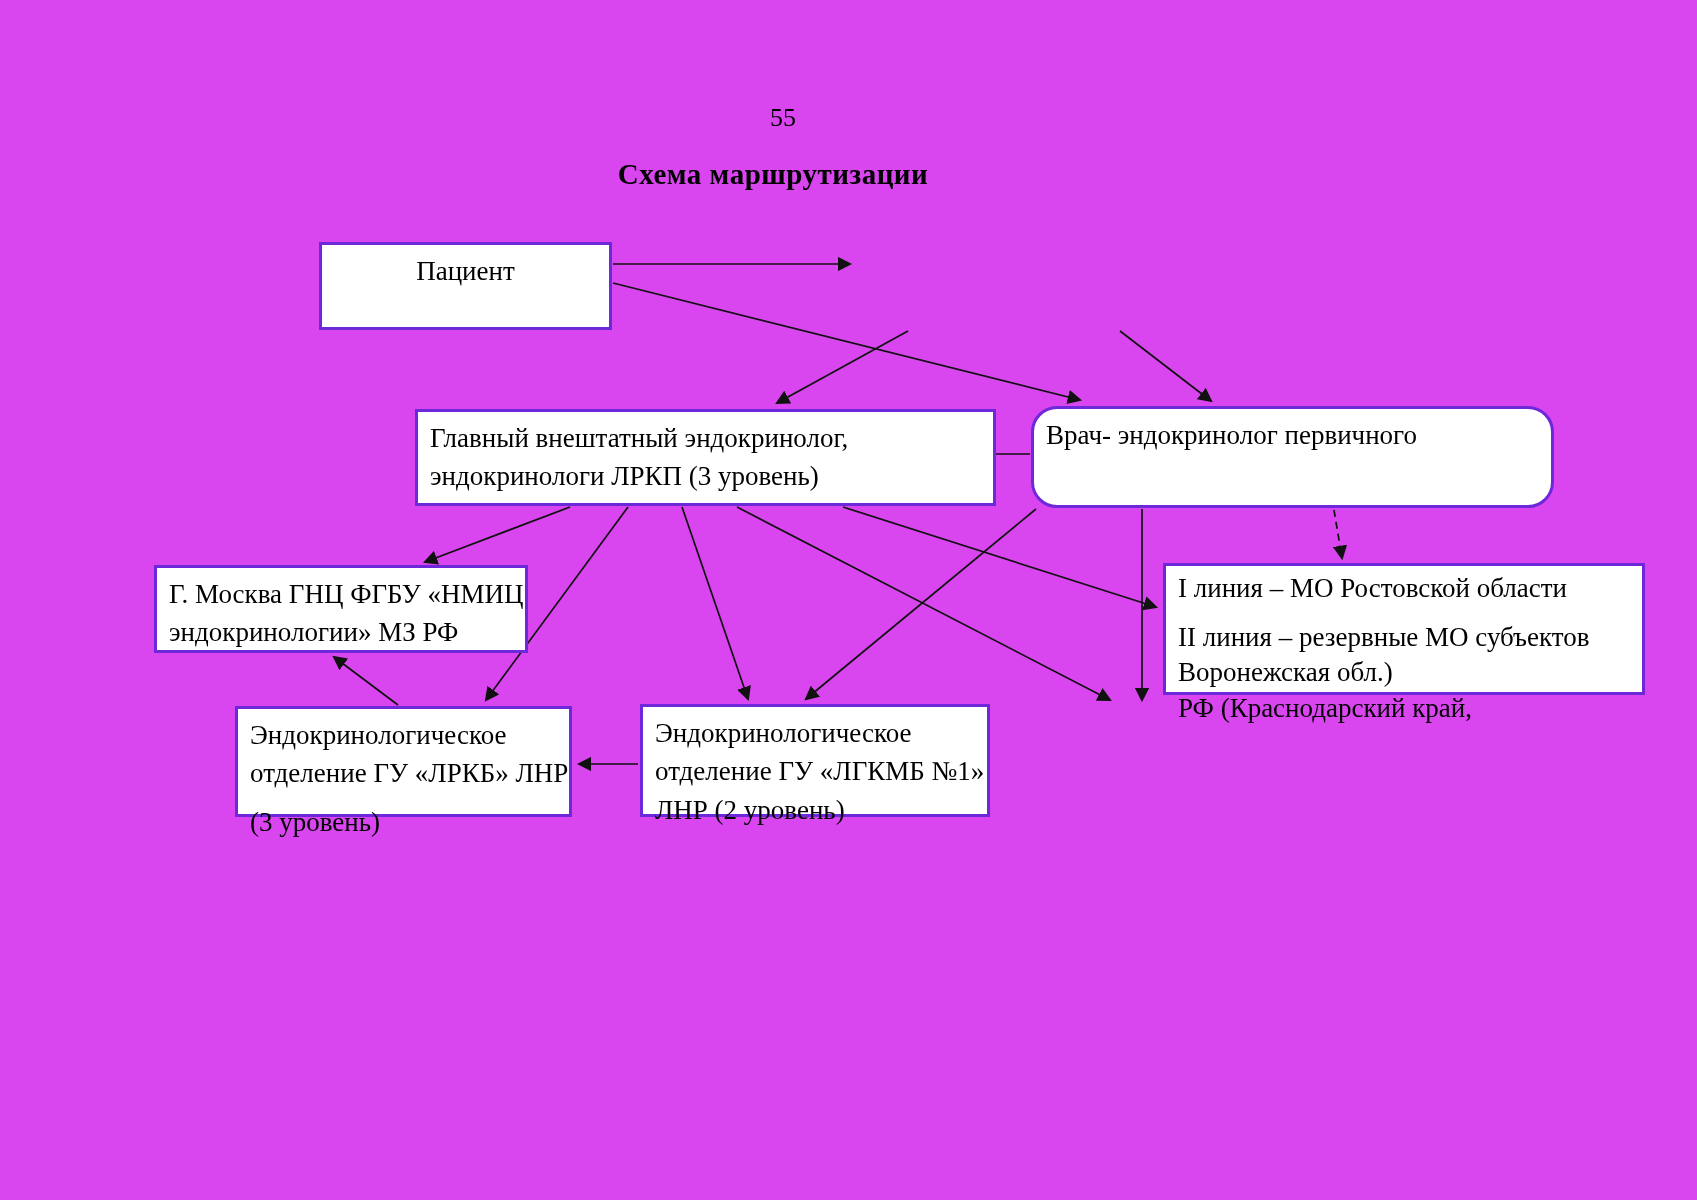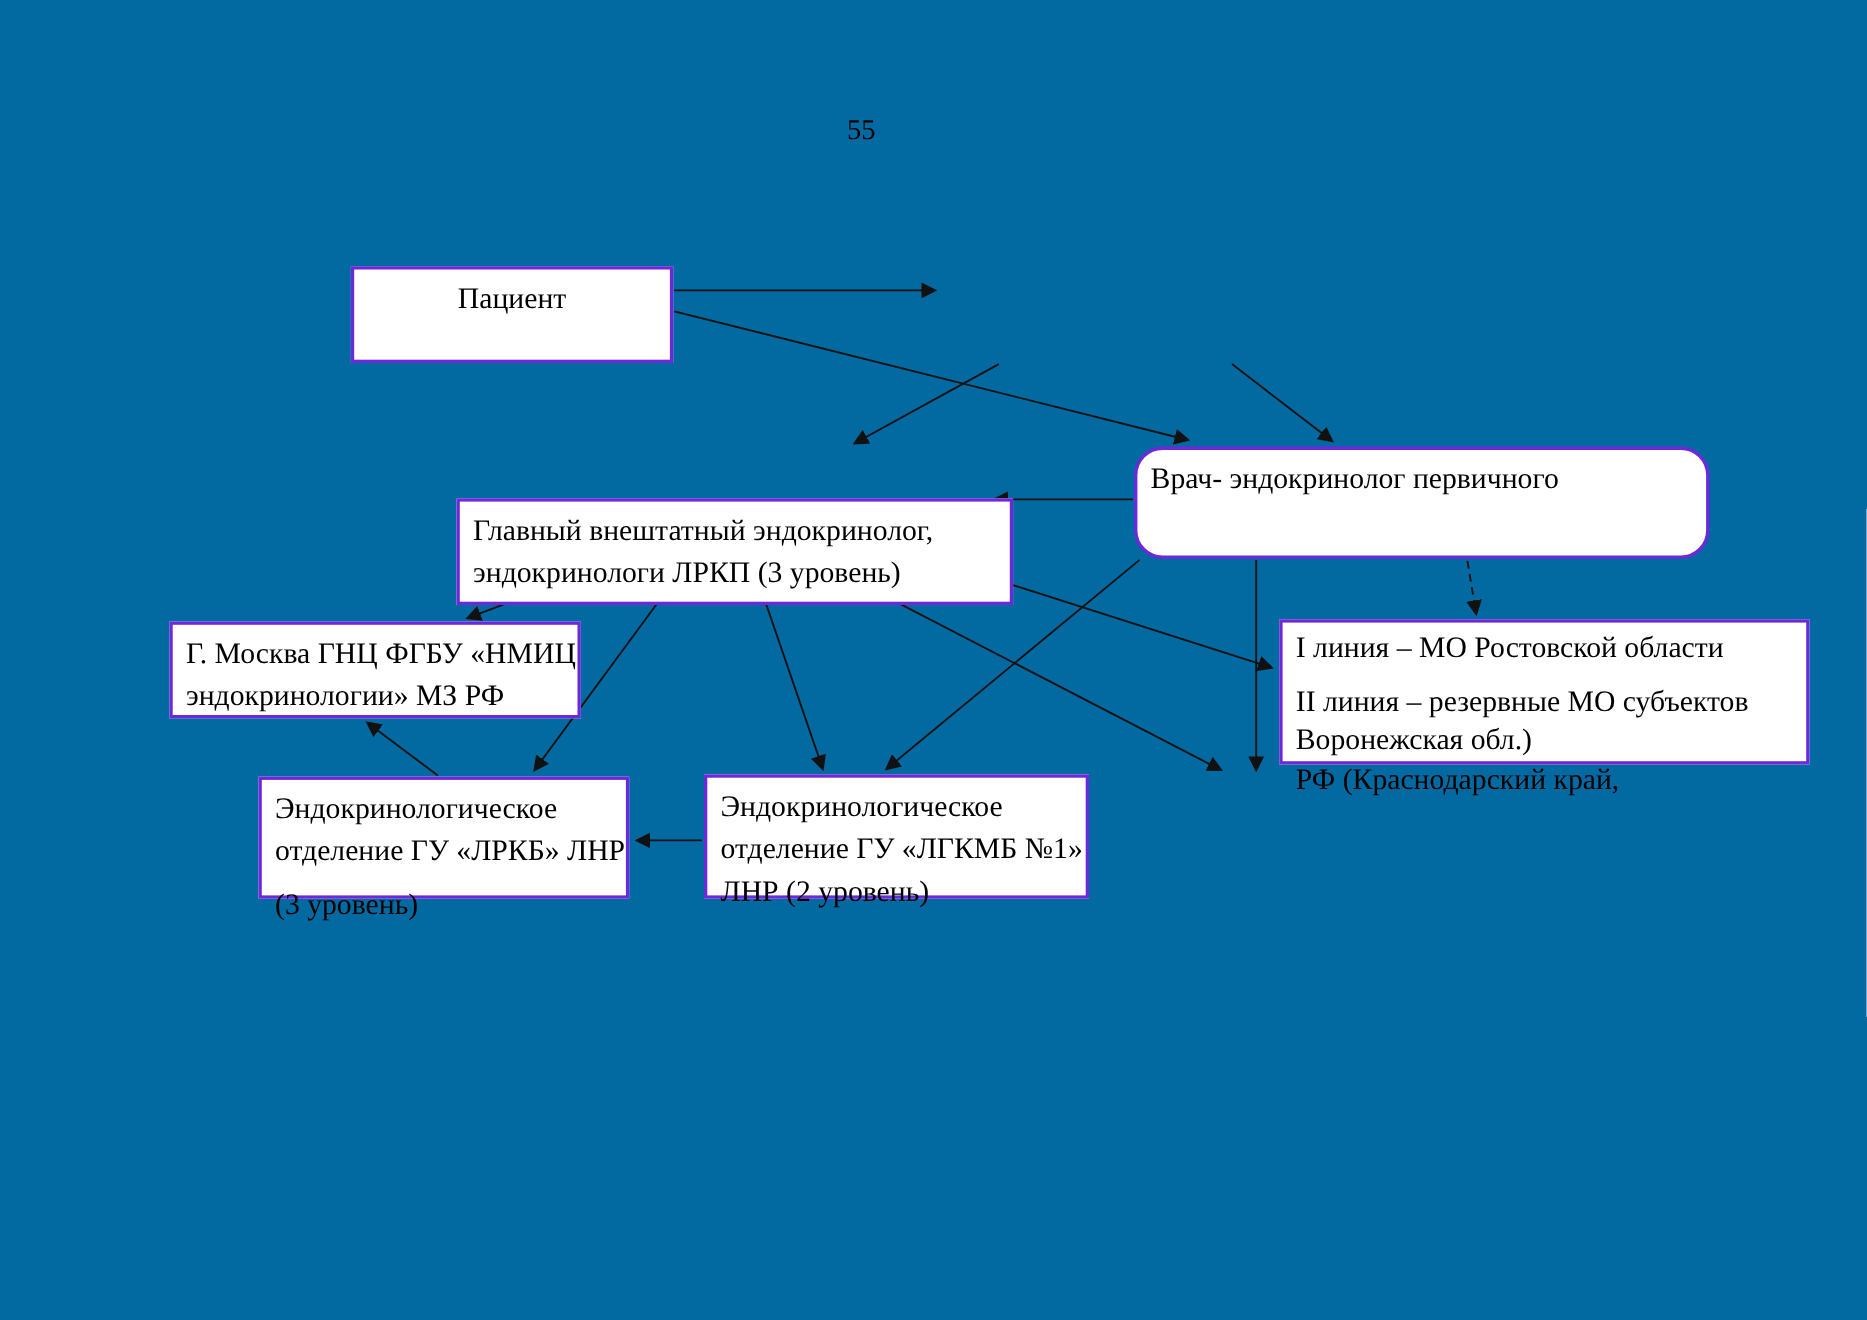--- a/index.html
+++ b/index.html
@@ -9,21 +9,21 @@
     width: 1697px;
     height: 1200px;
     overflow: hidden;
     font-family: "Liberation Serif", "DejaVu Serif", serif;
     color: #000000;
   }
   .page {
     position: relative;
     width: 1697px;
     height: 1200px;
-    background: #0369a1;
+    background: #d946ef;
   }
   .page-number {
     position: absolute;
     left: 0;
     top: 103px;
     width: 1566px;
     text-align: center;
     font-size: 26px;
   }
   .diagram-title {
@@ -57,20 +57,21 @@
   .node .ln { white-space: nowrap; }
   .node .gap { margin-top: 16px; }
   .center { text-align: center; }
 </style>
 </head>
 <body>
 
 <div class="page">
 
   <div class="page-number">55</div>
+  <div class="diagram-title">Схема маршрутизации</div>
 
   <svg class="arrows" width="1697" height="1200" viewBox="0 0 1697 1200">
     <defs>
       <marker id="ah" viewBox="0 0 10 10" refX="8.5" refY="5" markerWidth="8.5" markerHeight="8.5" orient="auto-start-reverse">
         <path d="M0,0 L10,5 L0,10 z" fill="#111111"></path>
       </marker>
     </defs>
     <line x1="613" y1="264" x2="850" y2="264" marker-end="url(#ah)"></line>
     <line x1="613" y1="283" x2="1080" y2="400" marker-end="url(#ah)"></line>
     <line x1="908" y1="331" x2="777" y2="403" marker-end="url(#ah)"></line>
@@ -86,21 +87,21 @@
     <line x1="1334" y1="510" x2="1342" y2="558" stroke-dasharray="7 5" marker-end="url(#ah)"></line>
     <line x1="638" y1="764" x2="579" y2="764" marker-end="url(#ah)"></line>
     <line x1="398" y1="705" x2="334" y2="657" marker-end="url(#ah)"></line>
   </svg>
 
   <div class="node center" style="left:319px; top:242px; width:293px; height:88px;">
     <div class="ln">Пациент</div>
   </div>
 
 
-  <div class="node" style="left:415px; top:409px; width:506px; height:97px;margin-top:44px;">
+  <div class="node" style="left:415px; top:409px; width:581px; height:97px;">
     <div class="ln">Главный внештатный эндокринолог,</div>
     <div class="ln">эндокринологи ЛРКП (3 уровень)</div>
   </div>
 
   <div class="node" style="left:1031px; top:406px; width:523px; height:102px;border-radius:26px;">
     <div class="ln">Врач- эндокринолог первичного</div>
   </div>
 
   <div class="node" style="left:154px; top:565px; width:374px; height:88px;">
     <div class="ln">Г. Москва ГНЦ ФГБУ «НМИЦ</div>

